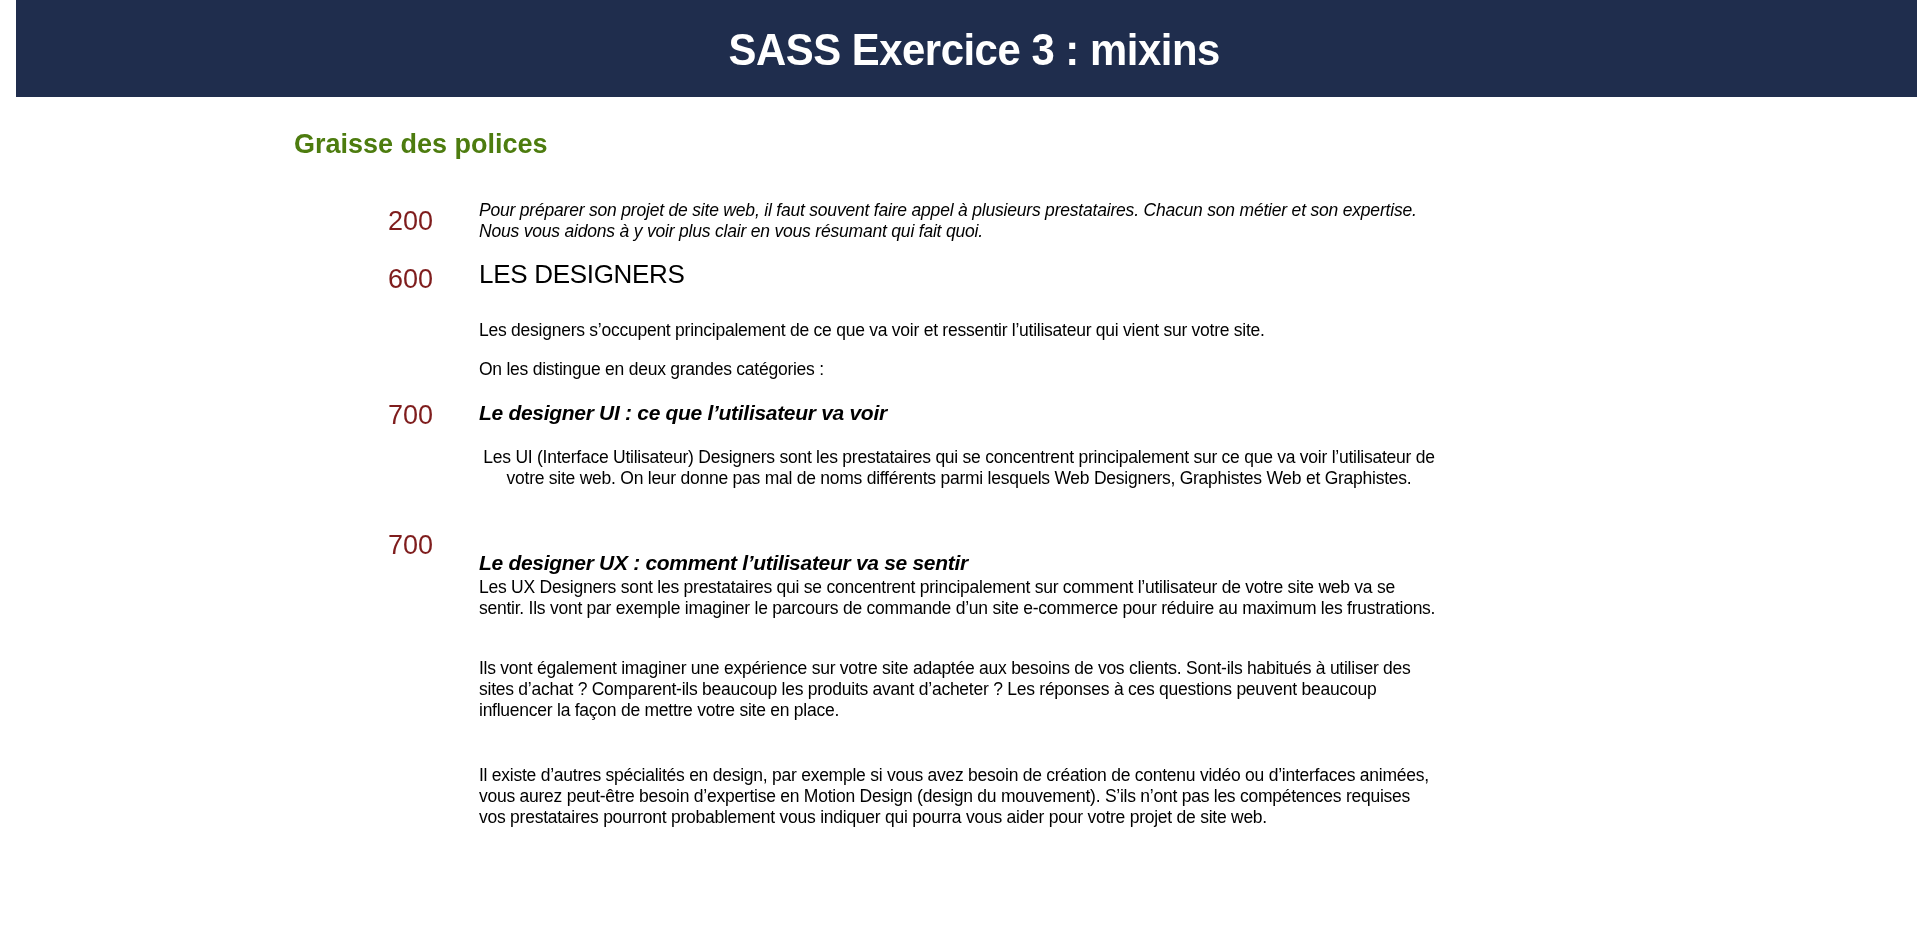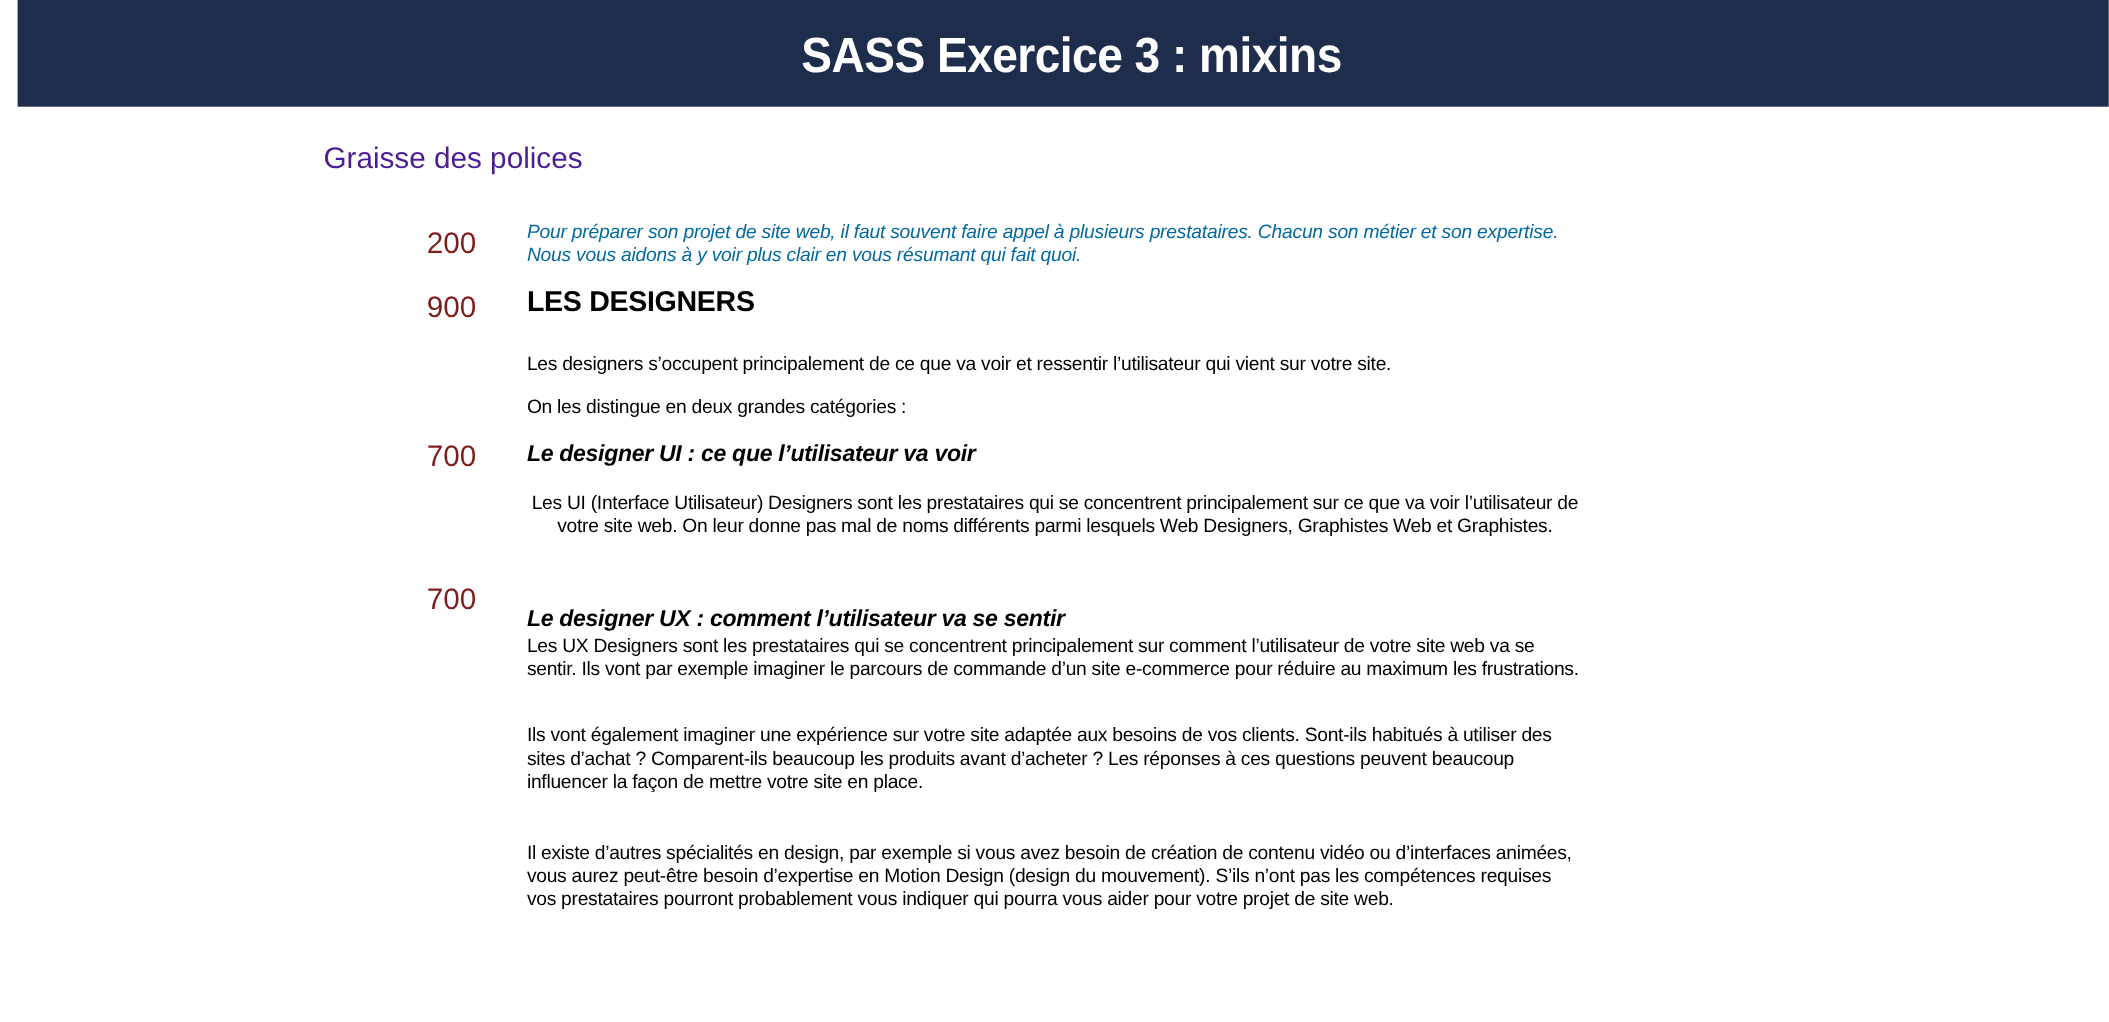--- a/index.html
+++ b/index.html
@@ -14,56 +14,56 @@
     .header h1 {
       color: #ffffff; font-size: 45px; font-weight: 700;
       letter-spacing: -0.5px;
       font-family: "Liberation Sans", "DejaVu Sans", sans-serif;
       transform: scaleX(0.93);
       margin-top: 2px;
     }
 
     .section-title {
       position: absolute; left: 294px; top: 129px;
-      color: #4c1d95; font-size: 27px; font-weight: 400;
+      color: #4d7c0f; font-size: 27px; font-weight: 700;
     }
 
     .row { position: absolute; left: 0; width: 1917px; }
     .weight {
       position: absolute; left: 388px; width: 60px;
       color: #7f1d1d; font-size: 27px; font-weight: 400;
     }
     .content {
       position: absolute; left: 479px; width: 960px;
       font-size: 17.5px; line-height: 21px;
     }
     .light {
-      font-style: italic; font-weight: 400; color: #0369a1;
+      font-style: italic; font-weight: 400; color: #000000;
       letter-spacing: -0.2px;
     }
-    .h-black { font-size: 26px; font-weight: 700; letter-spacing: -0.3px; }
+    .h-black { font-size: 26px; font-weight: 400; letter-spacing: -0.3px; }
     .h-italic { font-size: 21px; font-weight: 700; font-style: italic; letter-spacing: -0.3px; }
     .p { font-size: 17.5px; line-height: 21px; letter-spacing: -0.25px; }
   </style>
 </head>
 <body>
 
 <header class="header">
   <h1>SASS Exercice 3 : mixins</h1>
 </header>
 
 <h2 class="section-title">Graisse des polices</h2>
 
 <div class="row" style="top:200px;">
   <div class="weight" style="top:6px;">200</div>
   <p class="content light" style="top:0;">Pour préparer son projet de site web, il faut souvent faire appel à plusieurs prestataires. Chacun son métier et son expertise. Nous vous aidons à y voir plus clair en vous résumant qui fait quoi.</p>
 </div>
 
 <div class="row" style="top:262px;">
-  <div class="weight" style="top:2px;">900</div>
+  <div class="weight" style="top:2px;">600</div>
   <h3 class="content h-black" style="top:2px;">LES DESIGNERS</h3>
 </div>
 
 <p class="content p" style="top:320px;">Les designers s’occupent principalement de ce que va voir et ressentir l’utilisateur qui vient sur votre site.</p>
 <p class="content p" style="top:359px;">On les distingue en deux grandes catégories :</p>
 
 <div class="row" style="top:399px;">
   <div class="weight" style="top:1px;">700</div>
   <h4 class="content h-italic" style="top:3px;">Le designer UI : ce que l’utilisateur va voir</h4>
 </div>

